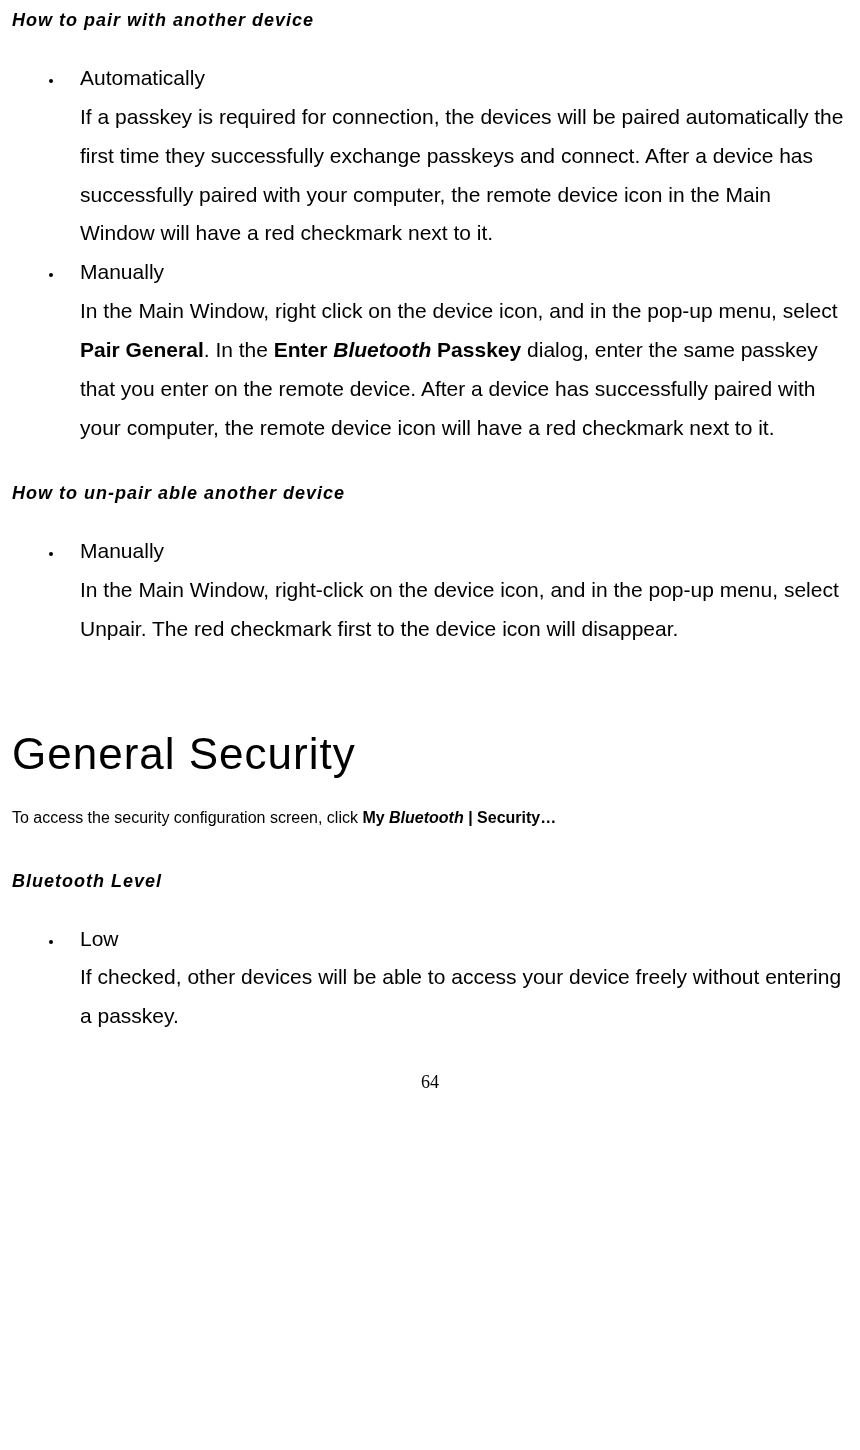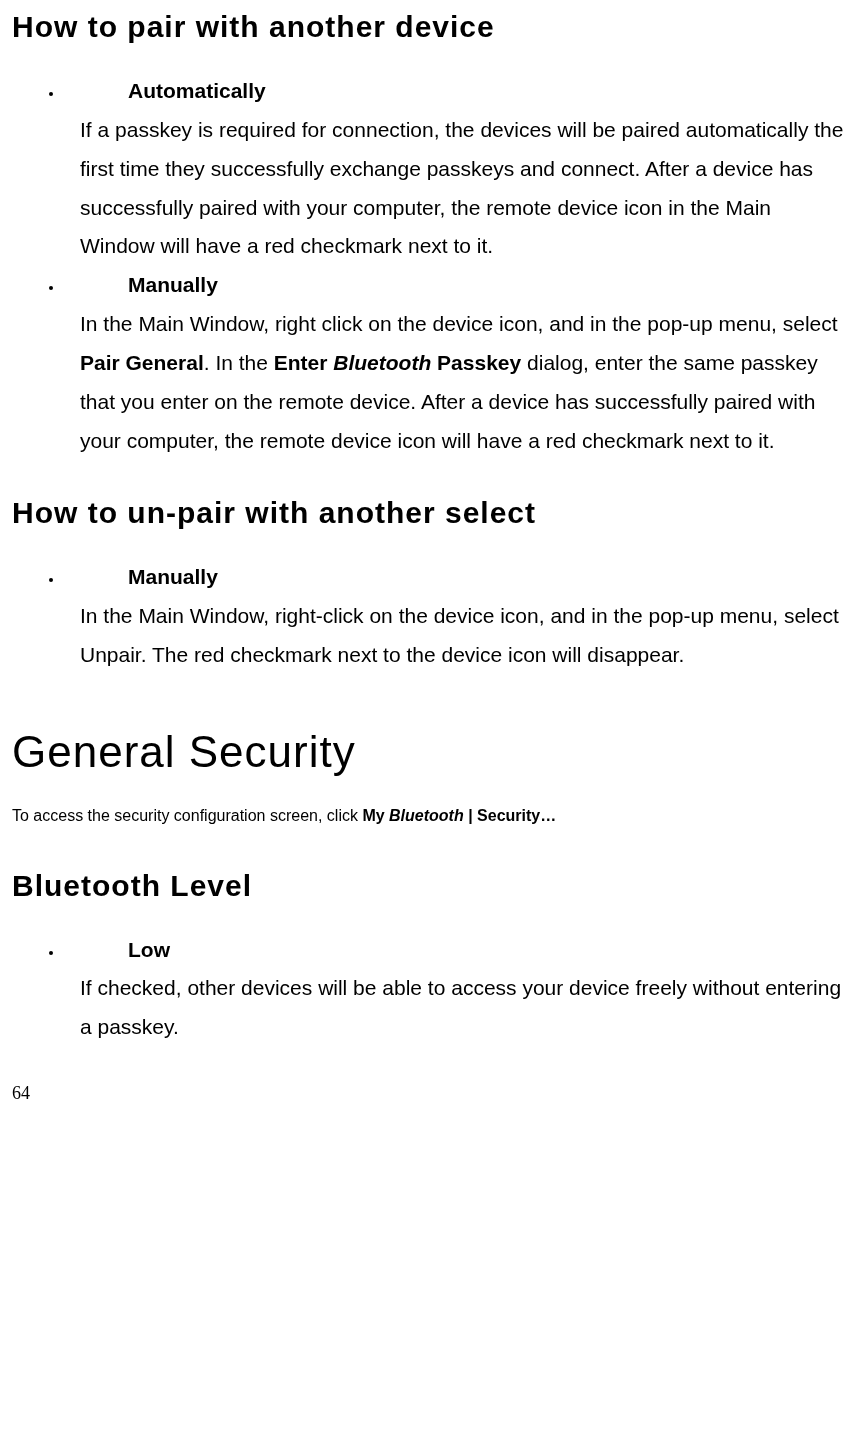--- a/index.html
+++ b/index.html
@@ -6,55 +6,56 @@
       font-family: Arial, Helvetica, sans-serif;
       margin: 0;
       padding: 10px 12px 20px 12px;
       width: 836px;
       background: #fff;
       color: #000;
     }
     h2 {
       font-family: Verdana, Geneva, sans-serif;
       font-weight: bold;
-      font-size: 30px;
+      font-size: 18px;
       letter-spacing: 1px;
       margin: 0 0 28px 0;
+      font-style: italic;
     }
     h1 {
       font-family: Verdana, Geneva, sans-serif;
       font-weight: normal;
       font-size: 44px;
       letter-spacing: 1px;
-      margin: 52px 0 26px 0;
+      margin: 80px 0 26px 0;
     }
     ul {
       margin: 28px 0 36px 0;
       padding-left: 52px;
     }
     li {
       font-size: 21px;
       line-height: 1.85;
       margin-bottom: 0;
       padding-left: 16px;
       list-style-type: disc;
     }
     li::marker {
       font-size: 14px;
     }
     .item-title {
-      font-weight: bold;
-      margin-left: 48px;
+      font-weight: normal;
     }
     .intro {
       font-size: 16px;
       line-height: 1.6;
       margin: 0 0 40px 0;
     }
     .page-num {
+      text-align: center;
       font-family: "Times New Roman", Times, serif;
       font-size: 18px;
       margin-top: 30px;
     }
   </style>
 </head>
 <body>
 
 <h2>How to pair with another device</h2>
 
@@ -62,26 +63,26 @@
   <li>
     <span class="item-title">Automatically</span><br>
     <span>If a passkey is required for connection, the devices will be paired automatically the first time they successfully exchange passkeys and connect. After a device has successfully paired with your computer, the remote device icon in the Main Window will have a red checkmark next to it.</span>
   </li>
   <li>
     <span class="item-title">Manually</span><br>
     <span>In the Main Window, right click on the device icon, and in the pop-up menu, select <b>Pair General</b>. In the <b>Enter <i>Bluetooth</i> Passkey</b> dialog, enter the same passkey that you enter on the remote device. After a device has successfully paired with your computer, the remote device icon will have a red checkmark next to it.</span>
   </li>
 </ul>
 
-<h2>How to un-pair with another select</h2>
+<h2>How to un-pair able another device</h2>
 
 <ul>
   <li>
     <span class="item-title">Manually</span><br>
-    <span>In the Main Window, right-click on the device icon, and in the pop-up menu, select Unpair. The red checkmark next to the device icon will disappear.</span>
+    <span>In the Main Window, right-click on the device icon, and in the pop-up menu, select Unpair. The red checkmark first to the device icon will disappear.</span>
   </li>
 </ul>
 
 <h1>General Security</h1>
 
 <p class="intro">To access the security configuration screen, click <b>My <i>Bluetooth</i> | Security…</b></p>
 
 <h2>Bluetooth Level</h2>
 
 <ul>

